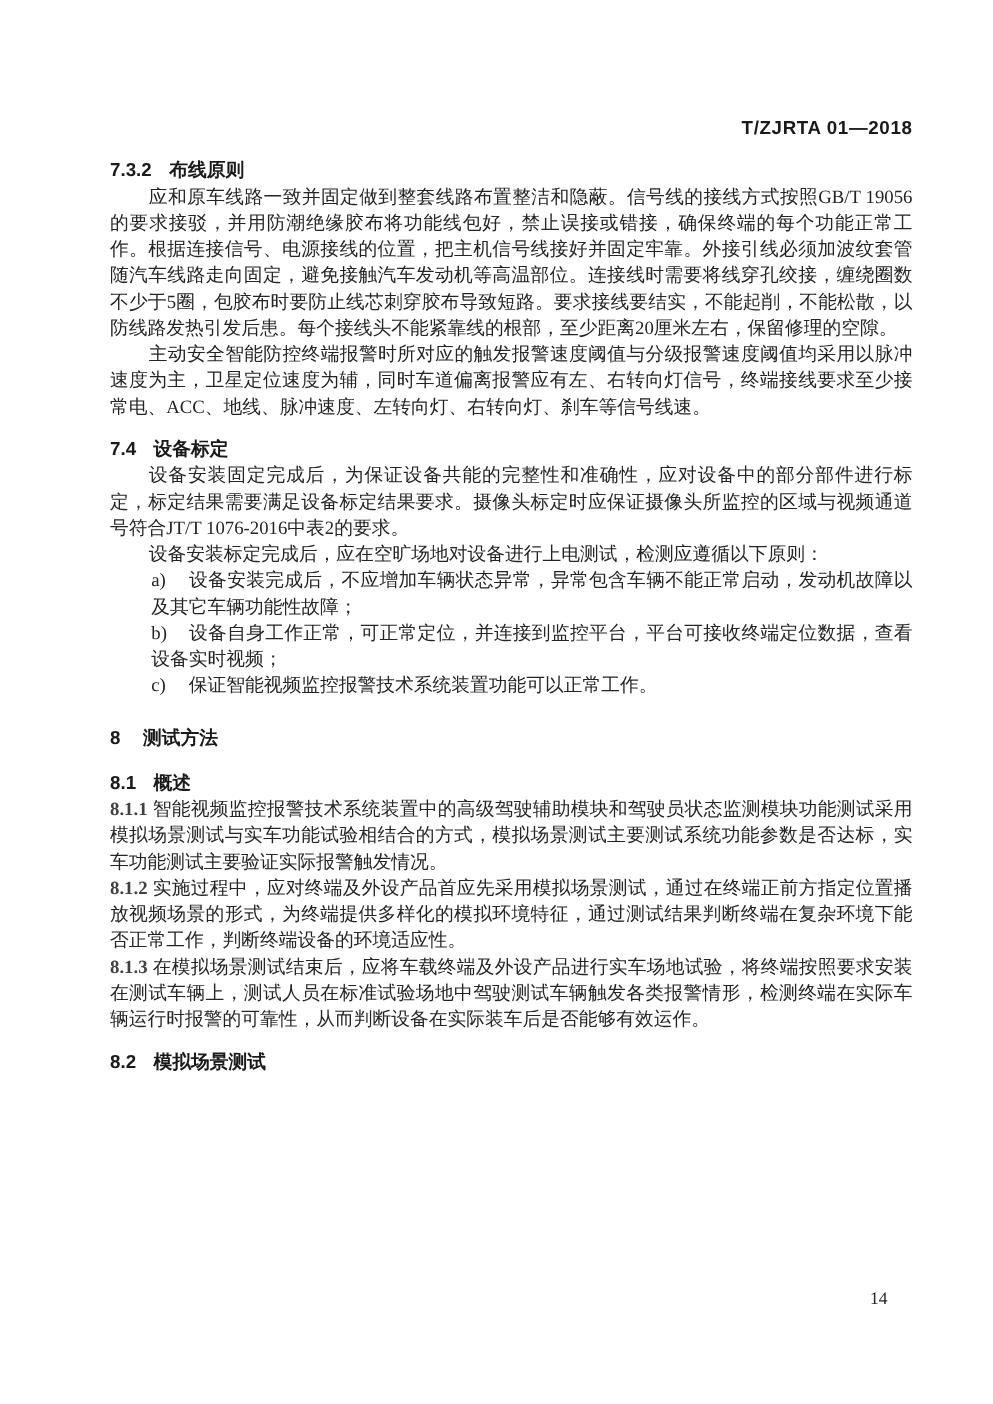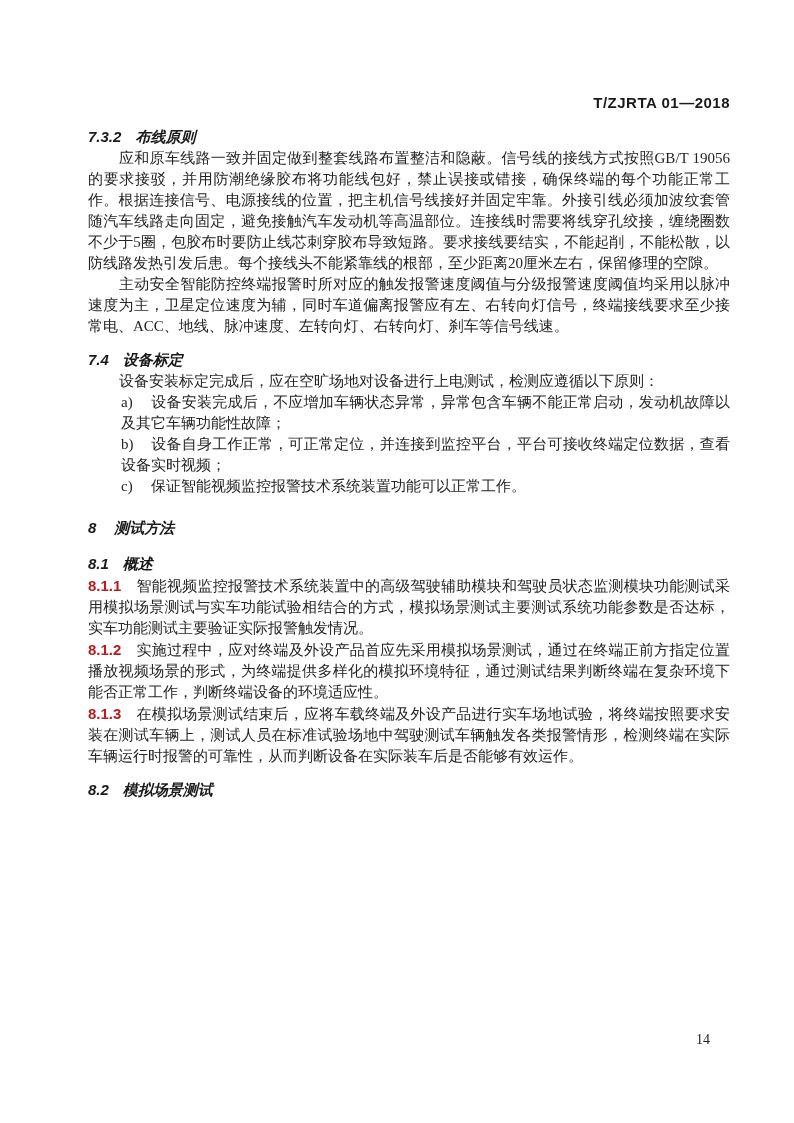--- a/index.html
+++ b/index.html
@@ -34,33 +34,32 @@
     text-indent: 31px;
   }
   p.clause-p {
     margin: 0;
     font-size: 15px;
     line-height: 21px;
     text-align: justify;
     text-indent: 0;
   }
   .clause-num {
-    font-family: Liberation Sans, sans-serif;
+    font-family: Liberation Serif, serif;
     font-weight: bold;
-    color: #b91c1c;
-    margin-right: 15px;
+    color: #404040;
+    margin-right: 4px;
   }
   .h-clause {
     margin: 0;
     font-family: "Liberation Sans", sans-serif;
     font-weight: bold;
     font-size: 15px;
     line-height: 22px;
     color: #1a1a1a;
-    font-style: italic;
   }
   .h-clause .h-num { margin-right: 14px; }
   .h-clause.h-chapter .h-num { margin-right: 18px; }
   .list { margin: 0; }
   .li {
     position: relative;
     padding-left: 33px;
     font-size: 15px;
     line-height: 21px;
     text-align: justify;
@@ -95,20 +94,21 @@
 
     <h4 class="h-clause mt12"><span class="h-num">7.3.2</span><span>布线原则</span></h4>
 
     <p class="body-p mt10">应和原车线路一致并固定做到整套线路布置整洁和隐蔽。信号线的接线方式按照GB/T 19056的要求接驳，并用防潮绝缘胶布将功能线包好，禁止误接或错接，确保终端的每个功能正常工作。根据连接信号、电源接线的位置，把主机信号线接好并固定牢靠。外接引线必须加波纹套管随汽车线路走向固定，避免接触汽车发动机等高温部位。连接线时需要将线穿孔绞接，缠绕圈数不少于5圈，包胶布时要防止线芯刺穿胶布导致短路。要求接线要结实，不能起削，不能松散，以防线路发热引发后患。每个接线头不能紧靠线的根部，至少距离20厘米左右，保留修理的空隙。</p>
 
 
     <p class="body-p mt10">主动安全智能防控终端报警时所对应的触发报警速度阈值与分级报警速度阈值均采用以脉冲速度为主，卫星定位速度为辅，同时车道偏离报警应有左、右转向灯信号，终端接线要求至少接常电、ACC、地线、脉冲速度、左转向灯、右转向灯、刹车等信号线速。</p>
 
     <h4 class="h-clause mt12"><span class="h-num">7.4</span><span>设备标定</span></h4>
 
+    <p class="body-p mt10">设备安装固定完成后，为保证设备共能的完整性和准确性，应对设备中的部分部件进行标定，标定结果需要满足设备标定结果要求。摄像头标定时应保证摄像头所监控的区域与视频通道号符合JT/T 1076-2016中表2的要求。</p>
 
 
     <p class="body-p mt10">设备安装标定完成后，应在空旷场地对设备进行上电测试，检测应遵循以下原则：</p>
 
     <div class="list">
       <div class="li"><span class="marker">a)</span><span class="li-text">设备安装完成后，不应增加车辆状态异常，异常包含车辆不能正常启动，发动机故障以及其它车辆功能性故障；</span></div>
       <div class="li"><span class="marker">b)</span><span class="li-text">设备自身工作正常，可正常定位，并连接到监控平台，平台可接收终端定位数据，查看设备实时视频；</span></div>
       <div class="li"><span class="marker">c)</span><span class="li-text">保证智能视频监控报警技术系统装置功能可以正常工作。</span></div>
     </div>
 

